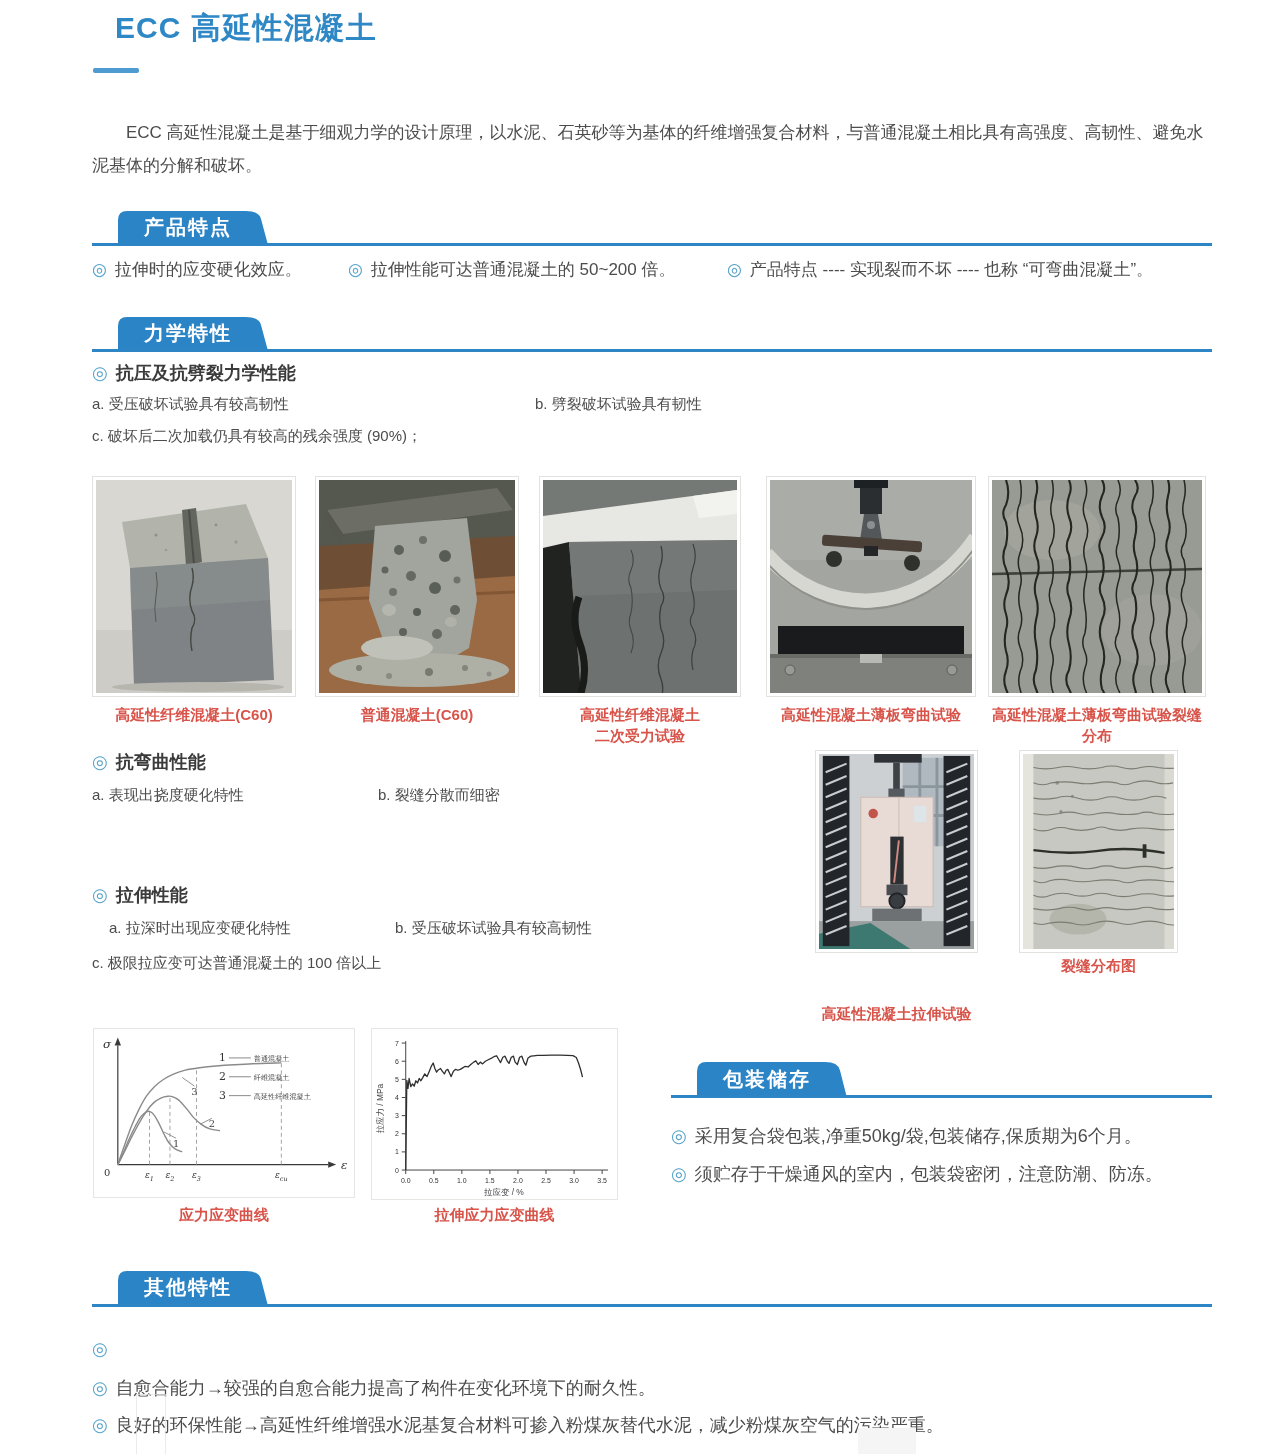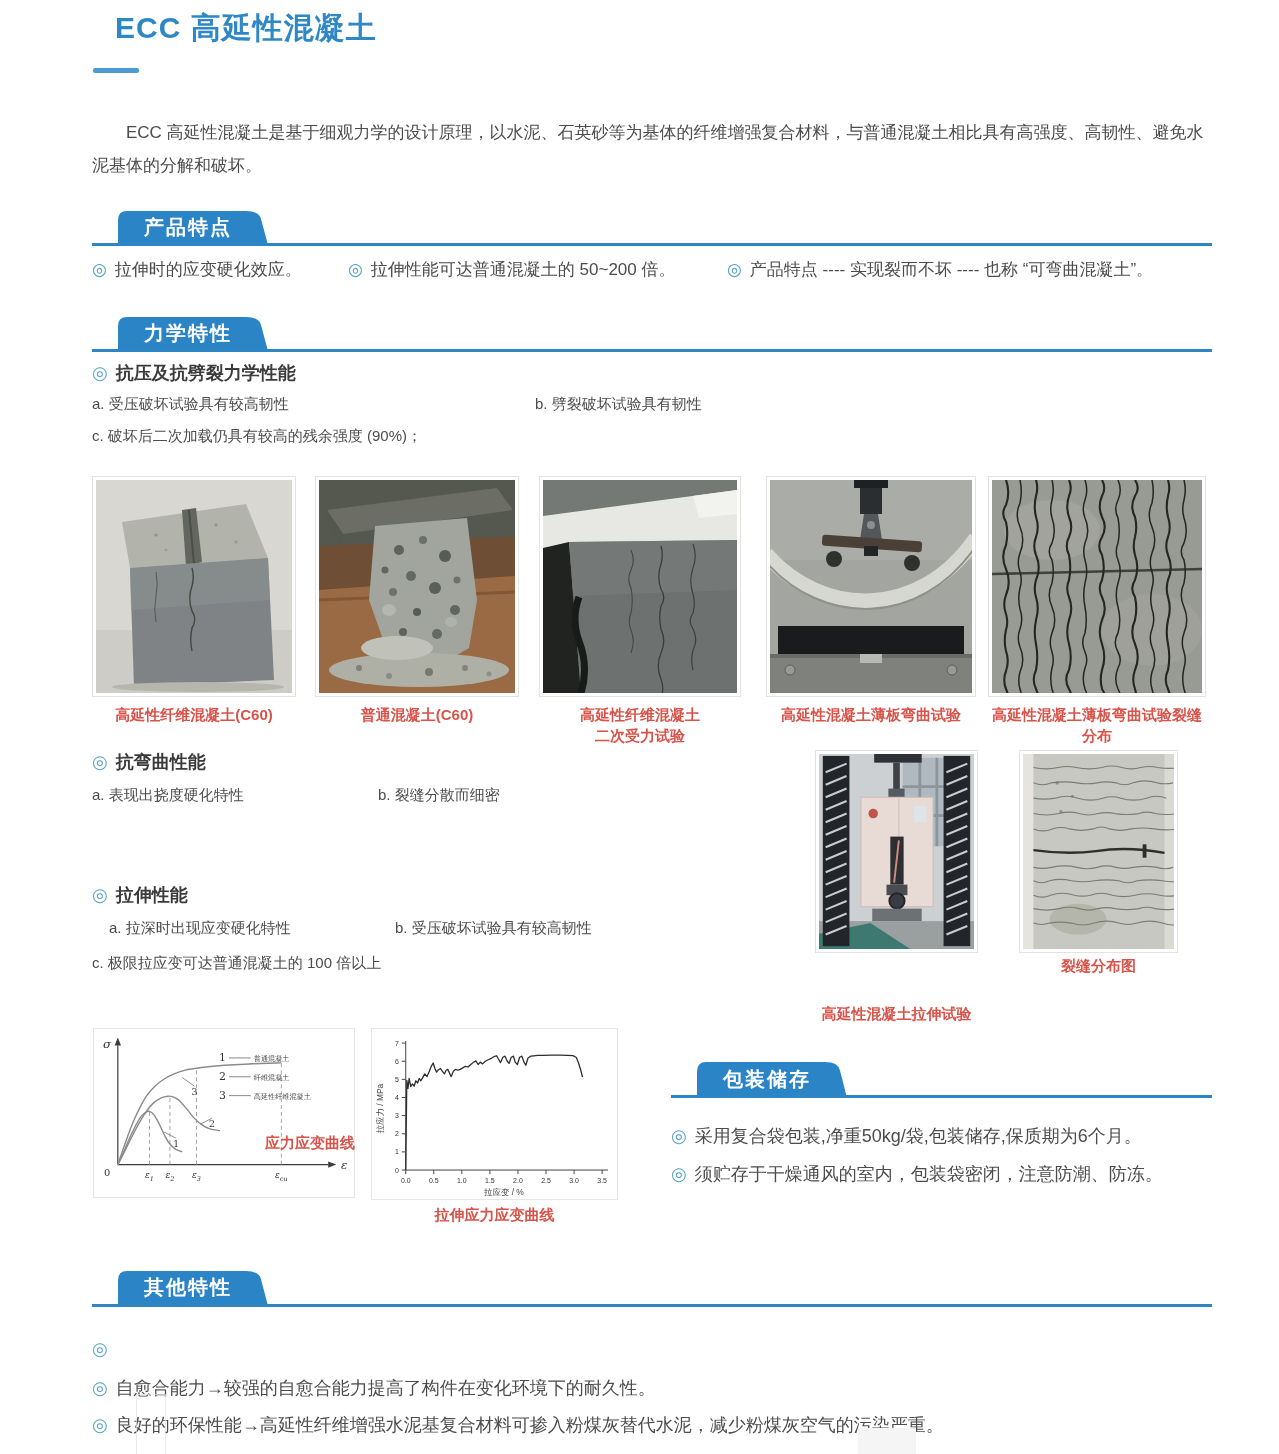--- a/index.html
+++ b/index.html
@@ -365,21 +365,21 @@
         <text x="175.42857142857144" y="155" text-anchor="middle" font-size="7" fill="#333">2.5</text>
         <line x1="203.7142857142857" y1="142" x2="203.7142857142857" y2="146" stroke="#444" stroke-width="1"></line>
         <text x="203.7142857142857" y="155" text-anchor="middle" font-size="7" fill="#333">3.0</text>
         <line x1="232" y1="142" x2="232" y2="146" stroke="#444" stroke-width="1"></line>
         <text x="232" y="155" text-anchor="middle" font-size="7" fill="#333">3.5</text>
         <text x="133" y="167" text-anchor="middle" font-size="8.5" fill="#444">拉应变 / %</text>
         <text x="11" y="80" text-anchor="middle" font-size="8.5" fill="#444" transform="rotate(-90 11 80)">拉应力 / MPa</text>
         <polyline points="34.0,142.0 35.1,51.5 36.3,59.7 37.4,49.7 39.1,57.9 40.8,55.1 42.5,57.5 44.2,52.0 45.9,54.2 47.6,49.7 49.3,52.0 51.0,49.1 53.2,45.1 55.5,47.8 57.8,42.3 60.0,36.9 61.7,34.1 63.4,39.6 65.1,43.3 66.8,41.1 69.1,39.6 70.8,42.3 73.0,45.1 74.7,41.4 76.4,40.5 78.1,44.2 79.8,47.8 82.1,42.3 84.3,40.5 86.6,41.4 88.9,40.5 91.1,39.2 94.0,37.4 96.8,38.1 99.6,35.6 102.5,33.2 104.7,31.9 107.0,35.6 109.2,33.2 111.5,35.0 114.3,32.3 117.2,30.8 120.0,29.5 122.8,27.7 125.6,26.8 127.9,30.8 129.6,33.7 131.9,28.3 134.1,27.2 136.4,32.3 138.1,34.5 140.4,28.3 142.6,27.2 144.3,33.2 146.6,35.6 148.8,28.3 151.1,27.2 153.4,33.7 155.1,36.3 157.3,29.0 160.2,27.2 163.0,26.8 166.9,26.4 172.6,26.3 181.1,26.1 189.6,26.1 196.9,26.3 202.6,26.6 206.0,28.6 208.2,34.1 210.5,41.4 212.2,48.4" stroke="#2e2e2e" stroke-width="1.3" fill="none" stroke-linejoin="round"></polyline>
       </svg>
   </div>
-  <div class="fig-cap" style="left:93px;top:1132px;width:262px;text-align:right;">应力应变曲线</div>
+  <div class="fig-cap" style="left:93px;top:1204px;width:262px;">应力应变曲线</div>
   <div class="fig-cap" style="left:371px;top:1204px;width:247px;">拉伸应力应变曲线</div>
 
   <div class="sec" style="left:671px;top:1062px;width:150px;height:36px;">
     <svg class="sec-bg" viewBox="0 0 150 34" preserveAspectRatio="none">
         <path d="M0,34 L0,9 Q0,0 9,0 L128,0 Q141,0 143,8 L150,34 Z"></path>
       </svg>
     <span class="sec-label">包装储存</span>
   </div>
   <div class="sec-line" style="left:671px;top:1095px;width:541px;"></div>
   <div class="bullet f18" style="left:671px;top:1123px;">

